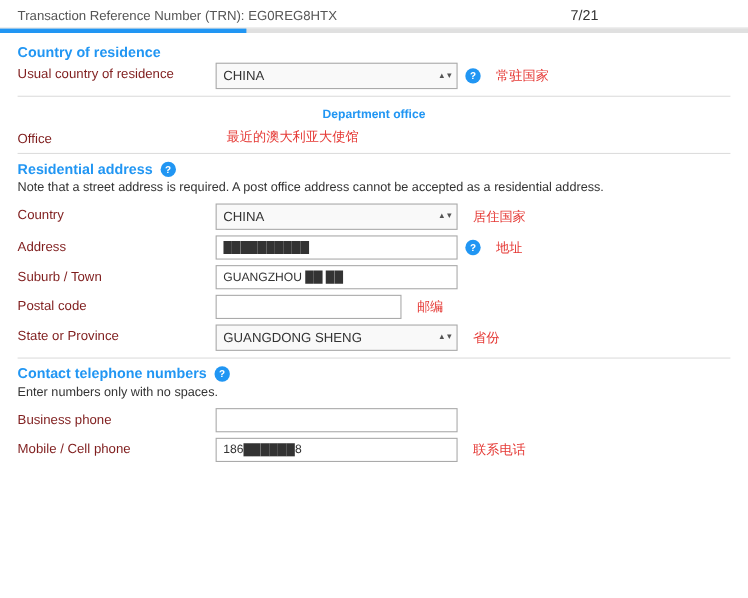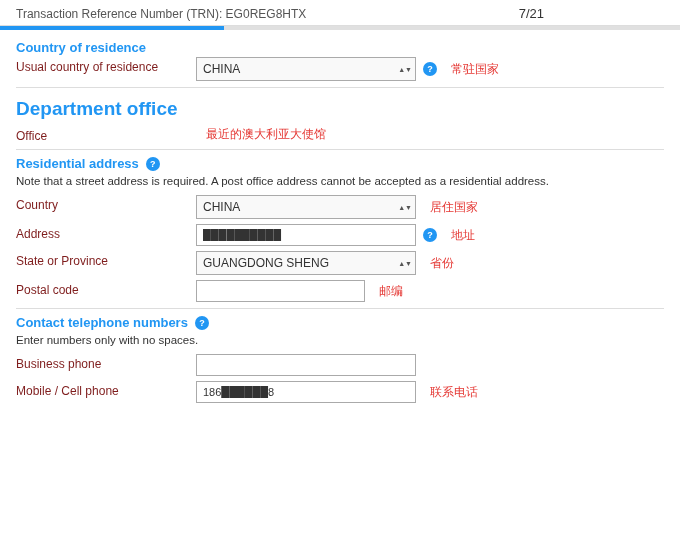--- a/index.html
+++ b/index.html
@@ -179,21 +179,21 @@
           <option>CHINA</option>
         </select>
       </div>
       <span class="help-icon">?</span>
       <span class="annotation">常驻国家</span>
     </div>
   </div>
 
   <hr class="divider">
 
-  <div class="section-title" style="font-size:19px;">Department office</div>
+  <div class="section-title" style="font-size:11px;text-align:center;">Department office</div>
   <div class="field-row">
     <div class="field-label">Office</div>
     <div class="field-value">
       <span class="annotation">最近的澳大利亚大使馆</span>
     </div>
   </div>
 
   <hr class="divider">
 
   <div style="display:flex; align-items:center; gap:4px; margin-bottom:2px;">
@@ -220,41 +220,47 @@
       <div class="address-col">
         <div class="address-row-inner">
           <input type="text" class="input-box" value="██████████" style="font-size: 11px;">
           <span class="help-icon">?</span>
         </div>
       </div>
       <span class="annotation">地址</span>
     </div>
   </div>
 
+  <div class="field-row">
+    <div class="field-label">Suburb / Town</div>
+    <div class="field-value">
+      <input type="text" class="input-box" value="GUANGZHOU ██ ██" style="font-size: 11px;">
+    </div>
+  </div>
+
+  <div class="field-row">
+    <div class="field-label">Postal code</div>
+    <div class="field-value">
+      <input type="text" class="input-box-small" style="">
+      <span class="annotation">邮编</span>
+    </div>
+  </div>
 
   <div class="field-row">
     <div class="field-label">State or Province</div>
     <div class="field-value">
       <div class="select-wrapper">
         <select class="select-box">
           <option>GUANGDONG SHENG</option>
         </select>
       </div>
       <span class="annotation">省份</span>
     </div>
   </div>
 
-  <div class="field-row">
-    <div class="field-label">Postal code</div>
-    <div class="field-value">
-      <input type="text" class="input-box-small" style="">
-      <span class="annotation">邮编</span>
-    </div>
-  </div>
-
   <hr class="divider">
 
   <div style="display:flex; align-items:flex-end; gap:4px; margin-bottom:2px;">
     <div class="section-title" style="font-size:13px; margin-bottom:0; margin-top:0;">Contact telephone numbers</div>
     <span class="help-icon">?</span>
   </div>
   <div class="section-desc">Enter numbers only with no spaces.</div>
 
 
   <div class="field-row">

